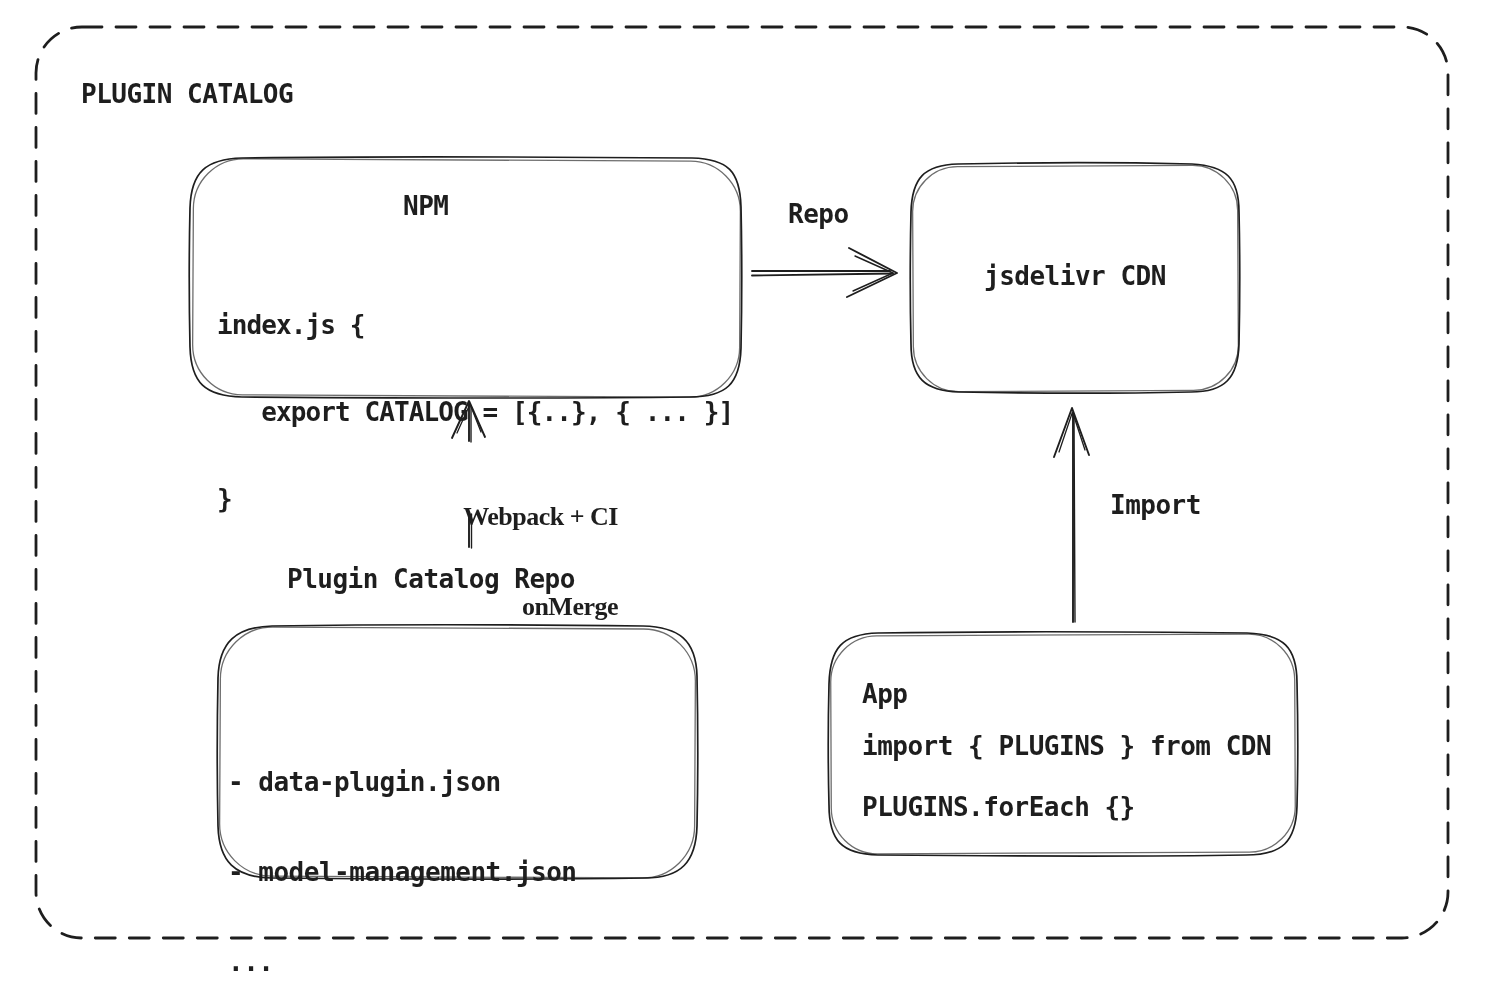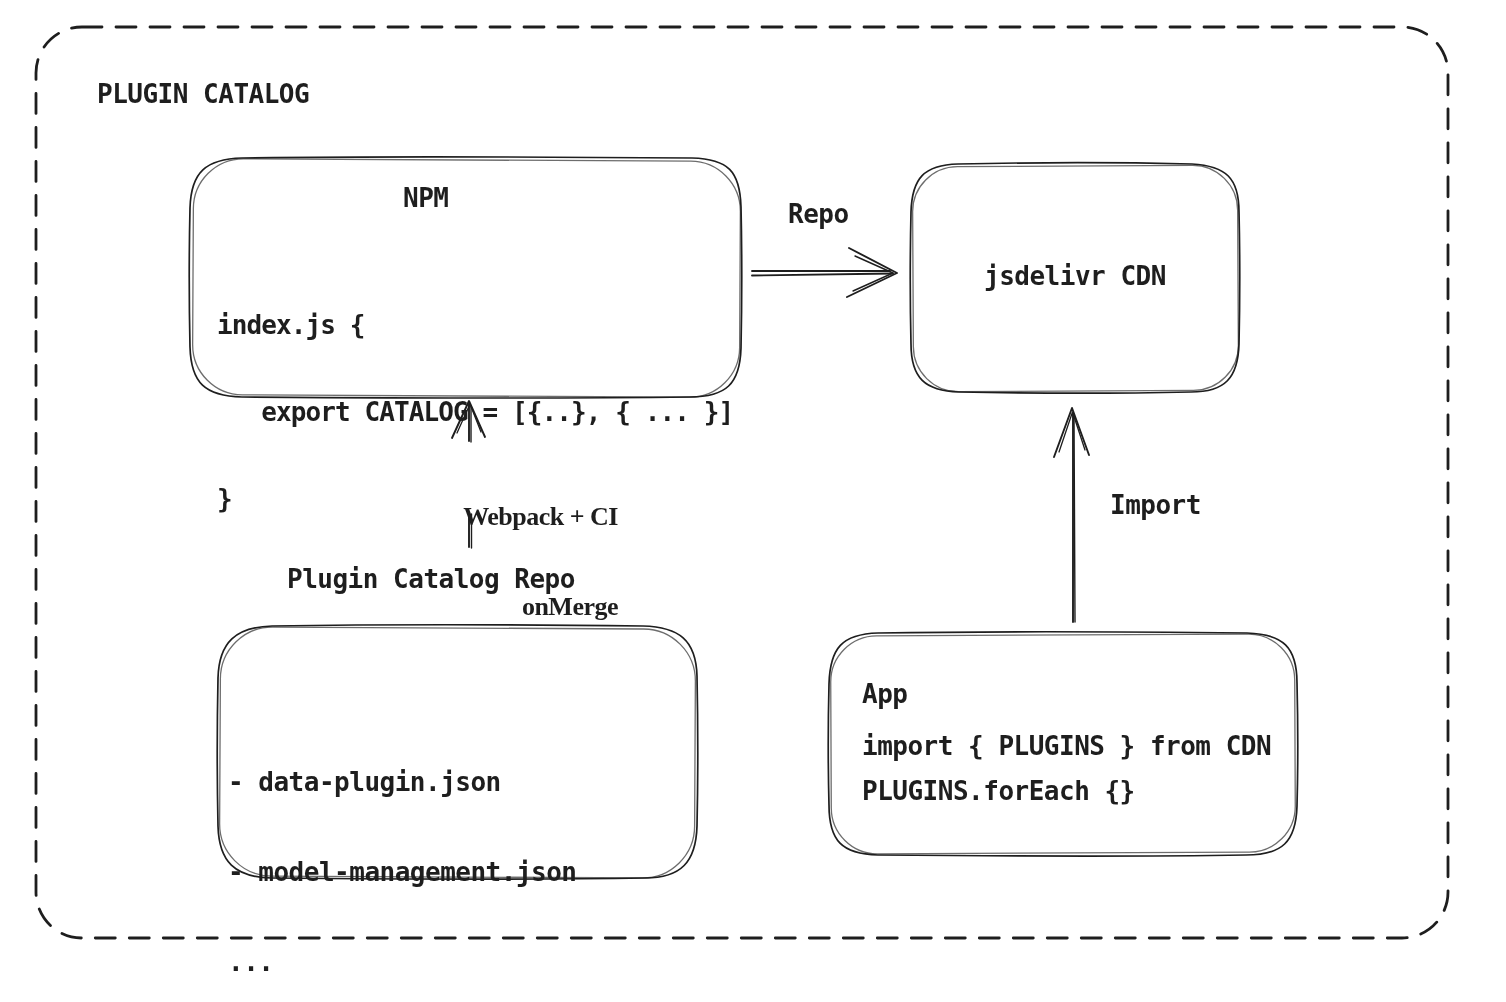--- a/index.html
+++ b/index.html
@@ -79,23 +79,23 @@
       <g stroke-width="1.9">
         <path d="M 1073 622 L 1073 413"></path>
         <path d="M 1075 622 L 1074 415" stroke-width="1.4"></path>
         <path d="M 1054 457 L 1072 408 L 1089 455"></path>
         <path d="M 1059 452 L 1072.5 412 L 1085 450" stroke-width="1.3"></path>
       </g>
 
     </g>
   </svg>
 
-  <div class="txt" style="left:97px; top:79px;">PLUGIN CATALOG</div>
+  <div class="txt" style="left:81px; top:79px;">PLUGIN CATALOG</div>
 
-  <div class="txt" style="left:403px; top:183px;">NPM</div>
+  <div class="txt" style="left:403px; top:191px;">NPM</div>
   <div class="txt code" style="left:217px; top:253px;">
     <div>index.js {</div>
     <div>   export CATALOG = [{..}, { ... }]</div>
     <div>}</div>
   </div>
 
   <div class="txt" style="left:788px; top:199px;">Repo</div>
 
   <div class="txt" style="left:984px; top:261px;">jsdelivr CDN</div>
 
@@ -108,15 +108,15 @@
   <div class="txt" style="left:228px; top:707px;">
     <div>- data-plugin.json</div>
     <div>- model-management.json</div>
     <div>...</div>
   </div>
 
   <div class="txt" style="left:1110px; top:490px;">Import</div>
 
   <div class="txt" style="left:862px; top:679px;">App</div>
   <div class="txt" style="left:862px; top:731px;">import { PLUGINS } from CDN</div>
-  <div class="txt" style="left:862px; top:776px;">PLUGINS.forEach {}</div>
+  <div class="txt" style="left:862px; top:792px;">PLUGINS.forEach {}</div>
 
 </div>
 
 </body></html>

